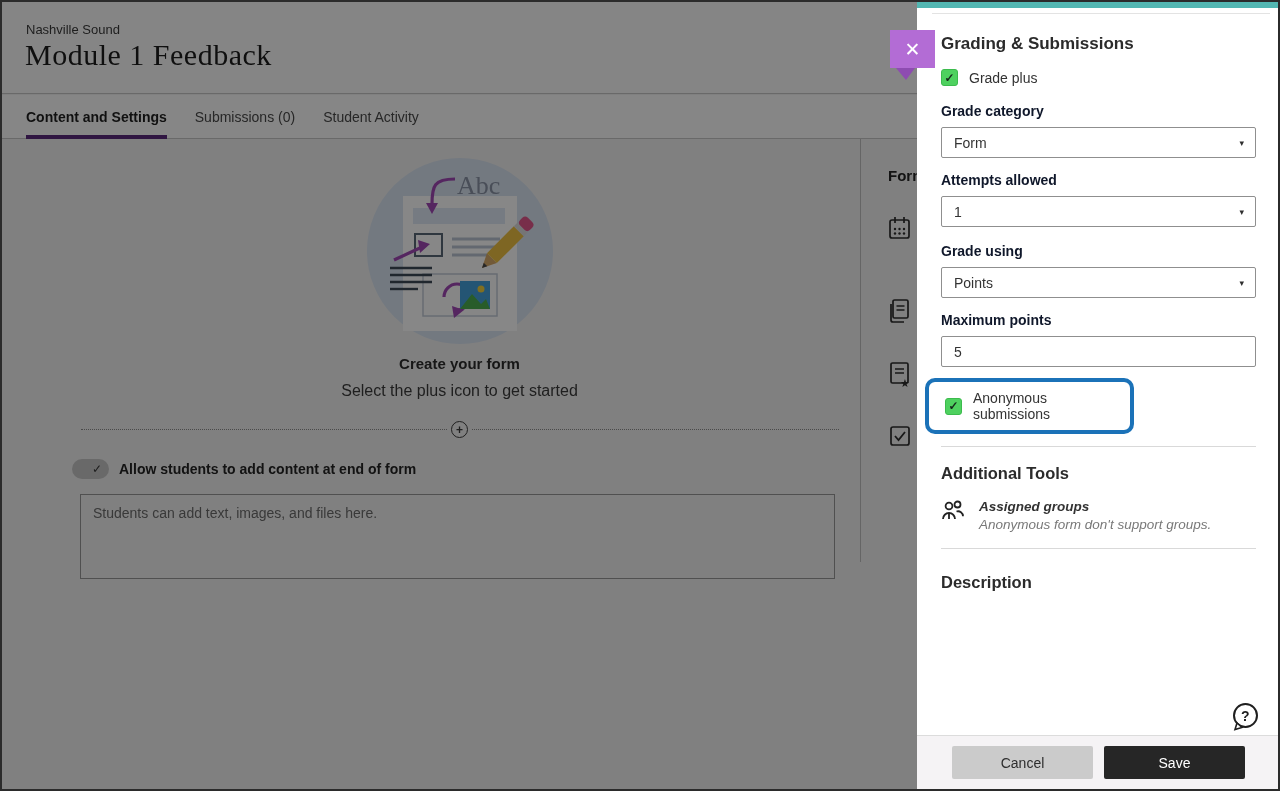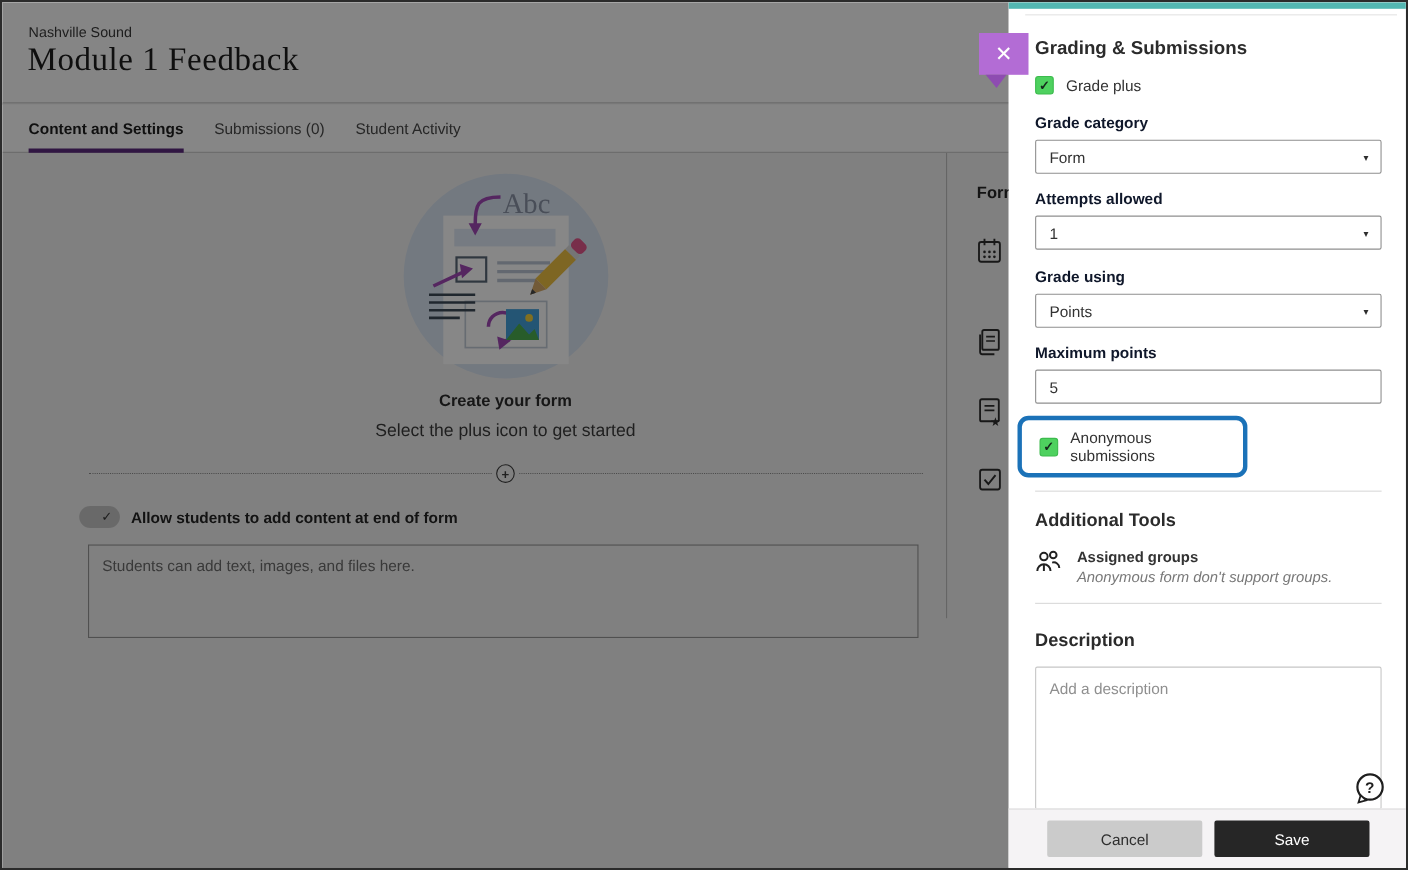--- a/index.html
+++ b/index.html
@@ -79,21 +79,21 @@
   .select .caret { position:absolute; right:11px; top:10px; font-size:9px; color:#2e2e2e; }
 
   .highlight-box { margin:11px 0 0 -16px; width:209px; border:4px solid #1b72b8; border-radius:10px;
                    padding:8px 12px 8px 16px; background:#fff; }
 
   .h-divider { margin-top:12px; height:1px; background:#d9d9d9; }
   .panel h3 { font-size:16.5px; color:#2b2b2b; }
 
   .groups-row { margin-top:16px; display:flex; }
   .groups-text { margin-left:14px; }
-  .groups-title { font-size:13.5px; font-weight:bold; color:#333; }
+  .groups-title { font-size:13.5px; font-weight:bold; color:#333;font-style:italic; }
   .groups-note { font-size:13.5px; font-style:italic; color:#787878; margin-top:3px; }
 
   .desc-box { margin-top:14px; height:130px; border:1px solid #c6c6c6; border-radius:2px;
               padding:11px 12px; font-size:14px; color:#8f8f8f; }
 
   .panel-footer { position:absolute; bottom:0; left:0; right:0; height:54px; background:#f5f3f5;
                   border-top:1px solid #dcdcdc; display:flex; align-items:center;
                   padding:0 35px; gap:11px; z-index:8; }
   .btn { flex:1; height:33px; border:none; border-radius:2px; font-size:14px;
          font-family:"Liberation Sans", sans-serif; cursor:pointer; }
@@ -267,21 +267,20 @@
         </svg>
         <div class="groups-text">
           <div class="groups-title">Assigned groups</div>
           <div class="groups-note">Anonymous form don't support groups.</div>
         </div>
       </div>
 
       <div class="h-divider" style="margin-top:16px"></div>
 
       <h3 style="margin-top:24px">Description</h3>
-      <div class="desc-box">Add a description</div>
 
     </div>
 
     <div class="panel-footer">
       <button class="btn btn-cancel">Cancel</button>
       <button class="btn btn-save">Save</button>
     </div>
   </div>
 
   <svg class="help-bubble" width="29" height="30" viewBox="0 0 29 30">

